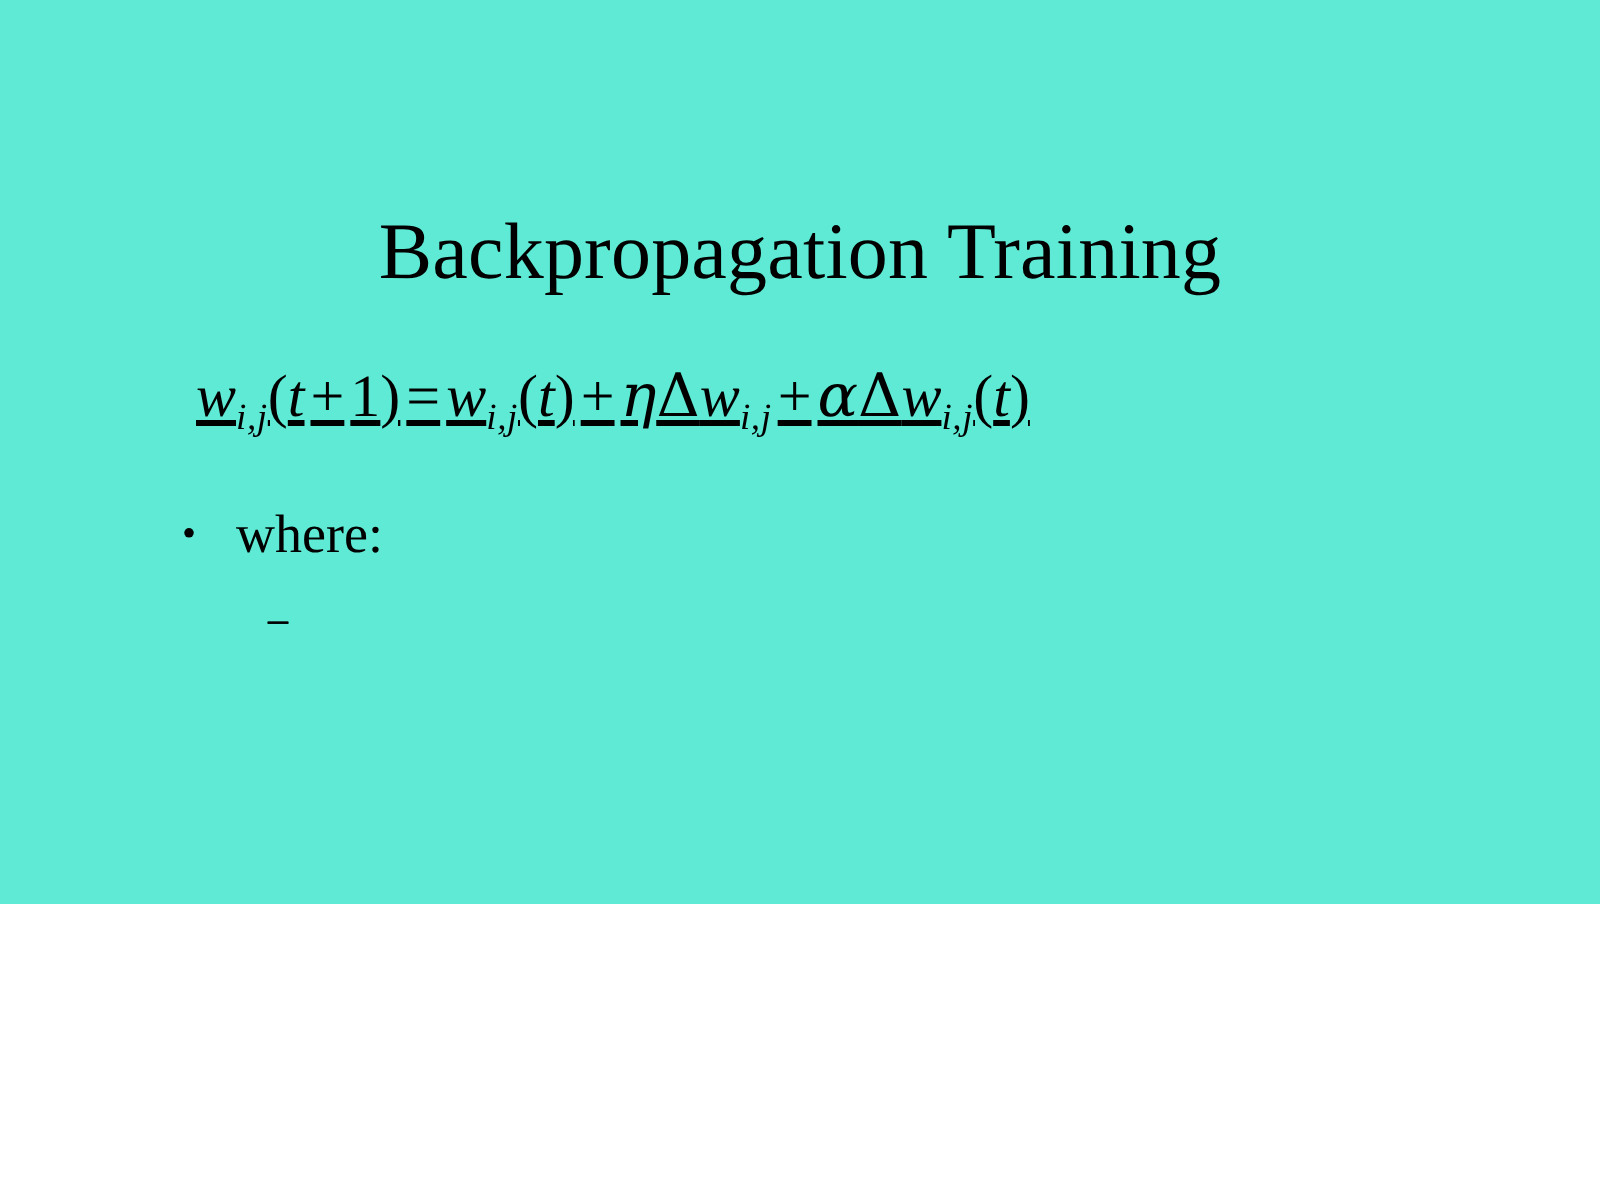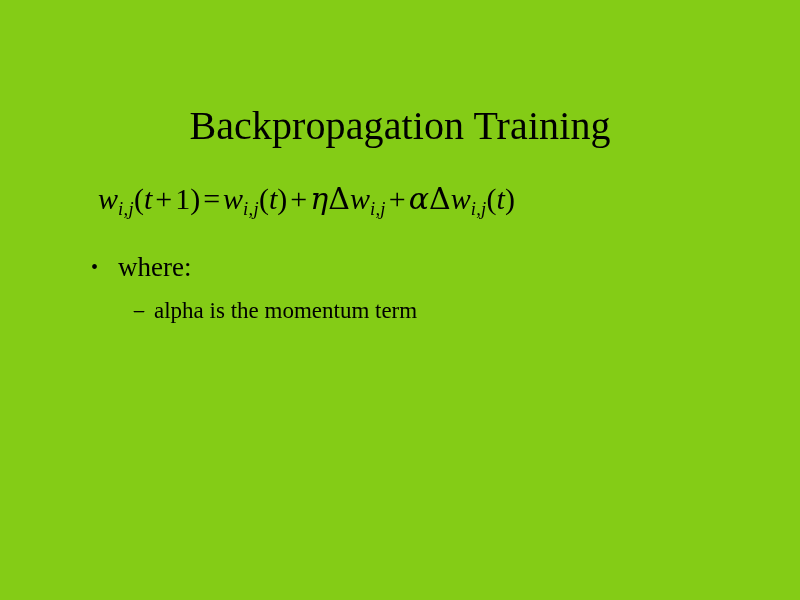--- a/index.html
+++ b/index.html
@@ -13,22 +13,22 @@
     height: 600px;
     overflow: hidden;
     font-family: "Liberation Serif", "DejaVu Serif", serif;
     color: #000000;
     -webkit-font-smoothing: antialiased;
   }
 
   .slide {
     position: relative;
     width: 800px;
-    height: 600px;
-    background: #84cc16;
+    height: 452px;
+    background: #5eead4;
   }
 
   
   .slide-title {
     position: absolute;
     left: 0;
     top: 76px;
     width: 800px;
     text-align: center;
     font-family: "Liberation Serif", "DejaVu Serif", serif;
@@ -46,20 +46,21 @@
     left: 98px;
     top: 180px;
     font-family: "Liberation Serif", "DejaVu Serif", serif;
     font-size: 30px;
     line-height: 38px;
     color: #000000;
     white-space: nowrap;
   }
   .eq {
     display: inline;
+    text-decoration: underline;
   }
   .mvar {
     font-style: italic;
   }
   .mnum {
     font-style: normal;
   }
   .mop {
     font-style: normal;
     padding: 0 3px;
@@ -152,19 +153,18 @@
       <div class="bullet-l2">
         <span class="marker">–</span>
       </div>
 
       <div class="bullet-l2">
         <span class="marker">–</span>
       </div>
 
       <div class="bullet-l2">
         <span class="marker">–</span>
-        <span class="bullet-text">alpha is the momentum term</span>
       </div>
 
     </div>
   </div>
 
 </div>
 
 </body></html>

